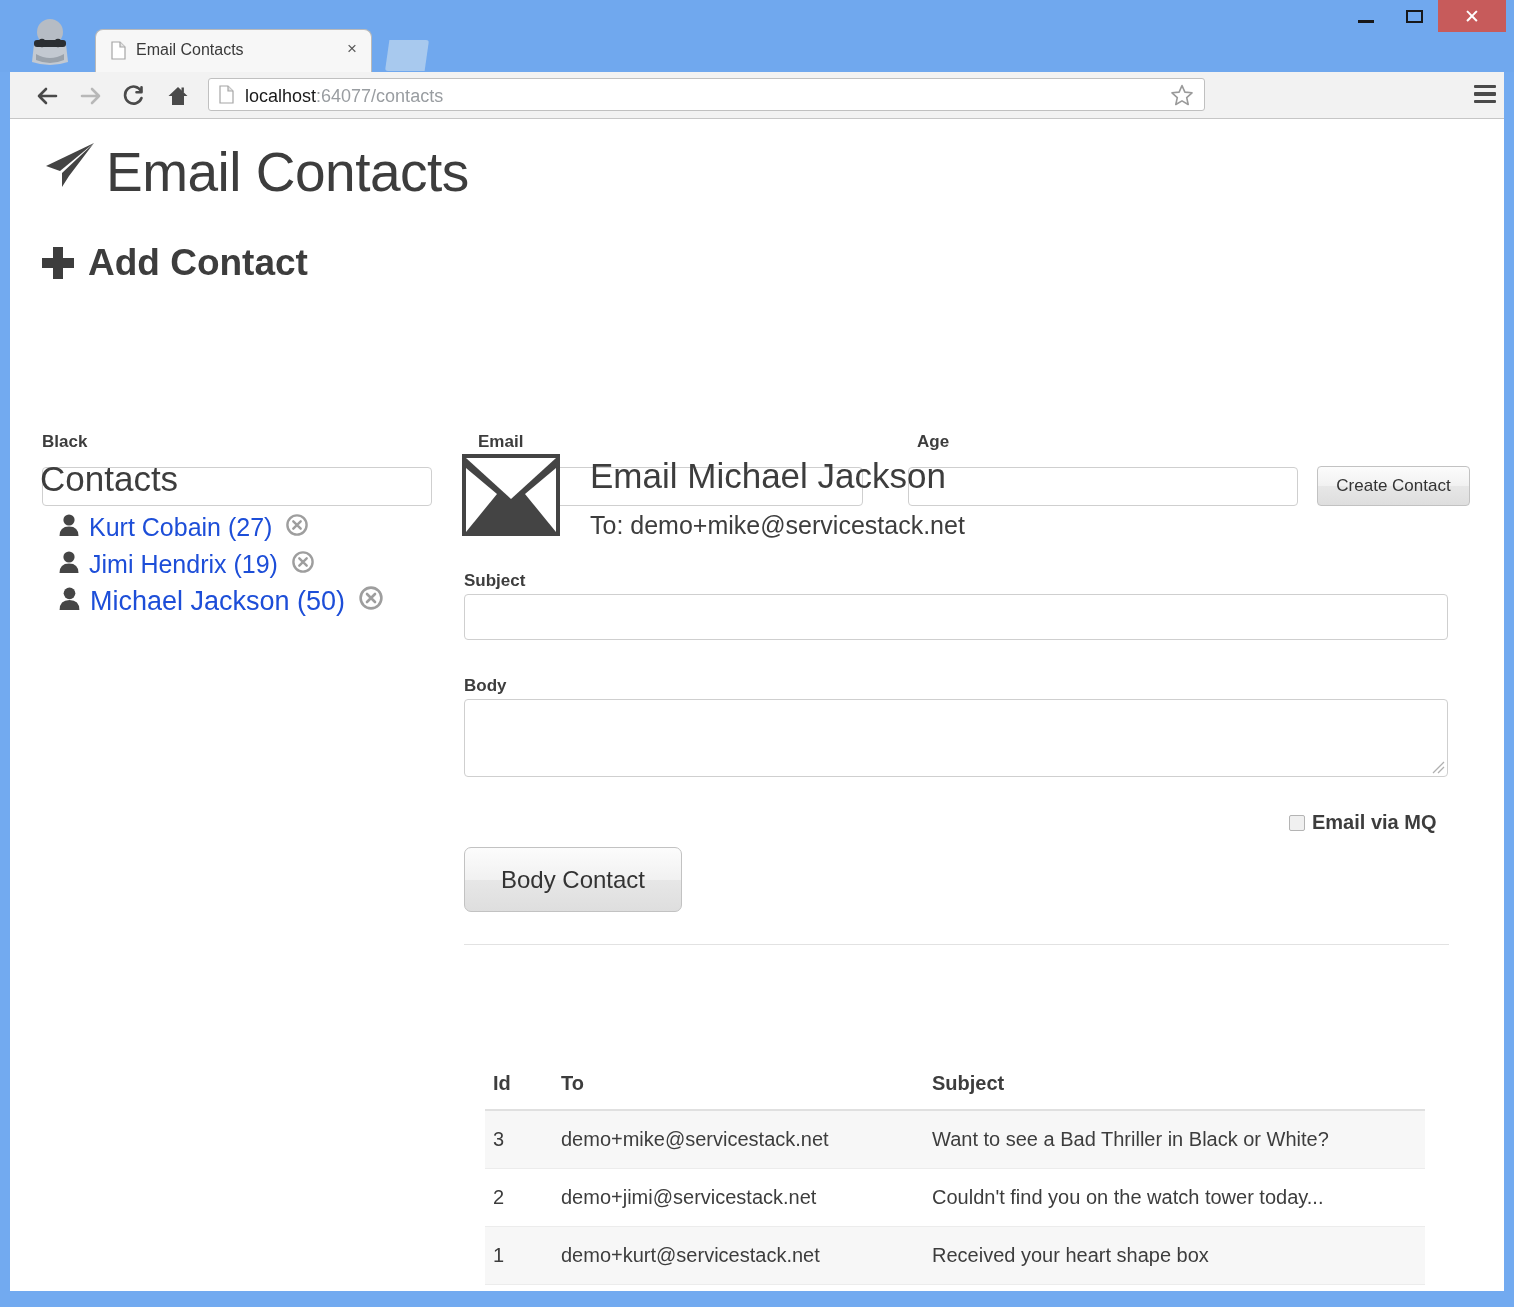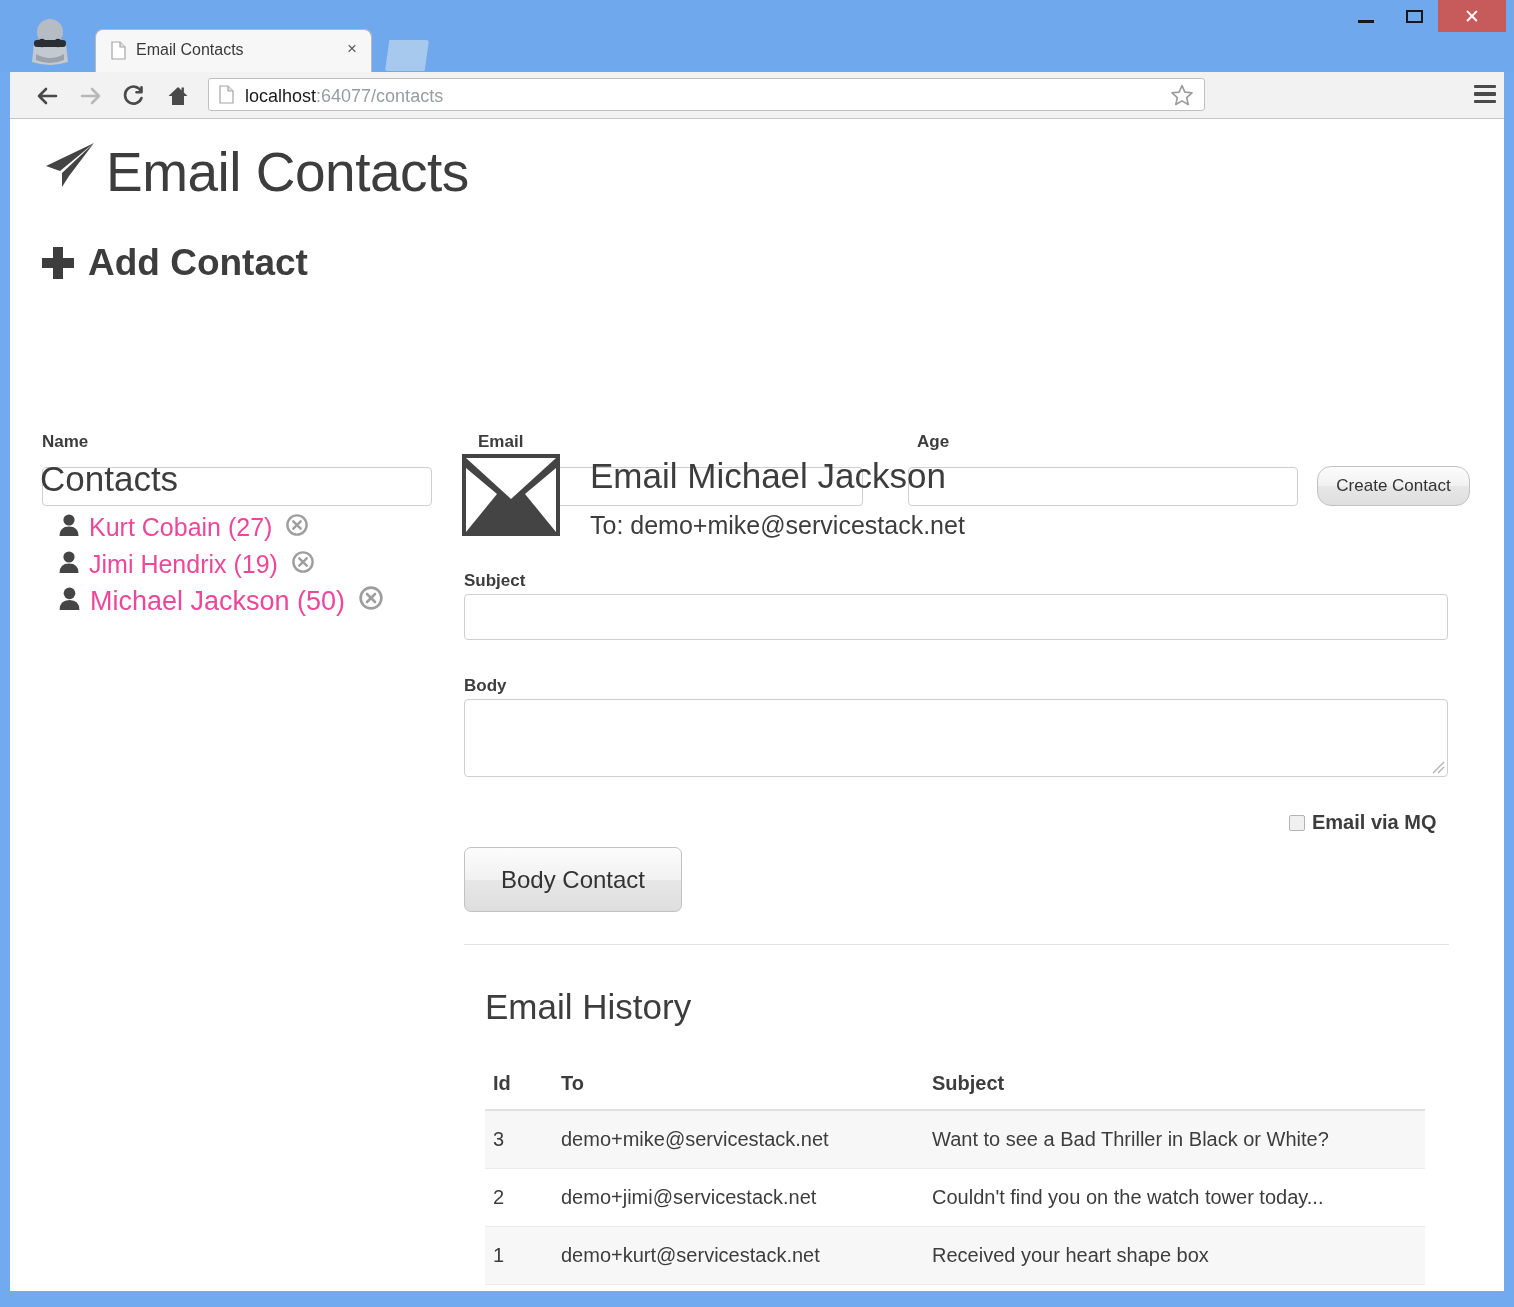--- a/index.html
+++ b/index.html
@@ -293,21 +293,21 @@
   .in-name   { left: 32px;  top: 348px; width: 390px; }
   .lbl-email { left: 468px; top: 313px; }
   .in-email  { left: 468px; top: 348px; width: 385px; }
   .lbl-age   { left: 898px; top: 313px; margin-left: 9px; }
   .in-age    { left: 898px; top: 348px; width: 390px; }
 
   .btn {
     position: absolute;
     background: linear-gradient(to bottom, #fcfcfc 0%, #f1f1f1 50%, #e7e7e7 51%, #dedede 100%);
     border: 1px solid #c2c2c2;
-    border-radius: 14px;
+    border-radius: 4px;
     font-family: "Liberation Sans", sans-serif;
     color: #333333;
     cursor: pointer;
     box-sizing: border-box;
   }
   .btn-create {
     left: 1307px;
     top: 347px;
     width: 153px;
     height: 40px;
@@ -335,21 +335,21 @@
     position: absolute;
     left: 48px;
     top: 390px;
     width: 380px;
   }
   .contact-row {
     display: flex;
     align-items: center;
     height: 37px;
     font-size: 25px;
-    color: #ec4899;
+    color: #1d4ed8;
     white-space: nowrap;
   }
   .contact-row.selected { font-size: 27px; }
   .person-icon {
     margin-right: 9px;
     display: block;
     flex: 0 0 auto;
   }
   .del-icon {
     margin-left: 13px;
@@ -581,21 +581,21 @@
         </svg>
       </span>
       <span>Email Contacts</span>
     </div>
 
     <div class="add-contact">
       <i class="plus-icon"></i>
       <span>Add Contact</span>
     </div>
 
-    <label class="field-label lbl-name">Name</label>
+    <label class="field-label lbl-name">Black</label>
     <input class="txt-input in-name" type="text" value="" style="">
 
     <label class="field-label lbl-email">Email</label>
     <input class="txt-input in-email" type="text" value="" style="">
 
     <label class="field-label lbl-age">Age</label>
     <input class="txt-input in-age" type="text" value="" style="">
 
     <button class="btn btn-create">Create Contact</button>
 
@@ -675,21 +675,20 @@
 
     <div class="mq-row">
       <input type="checkbox" class="mq-checkbox" style="">
       <span class="mq-label">Email via MQ</span>
     </div>
 
     <button class="btn btn-email-contact">Body Contact</button>
 
     <div class="divider"></div>
 
-    <div class="history-head">Email History</div>
 
     <table class="history-table">
       <thead>
         <tr>
           <th class="col-id">Id</th>
           <th class="col-to">To</th>
           <th class="col-subject">Subject</th>
         </tr>
       </thead>
       <tbody>

